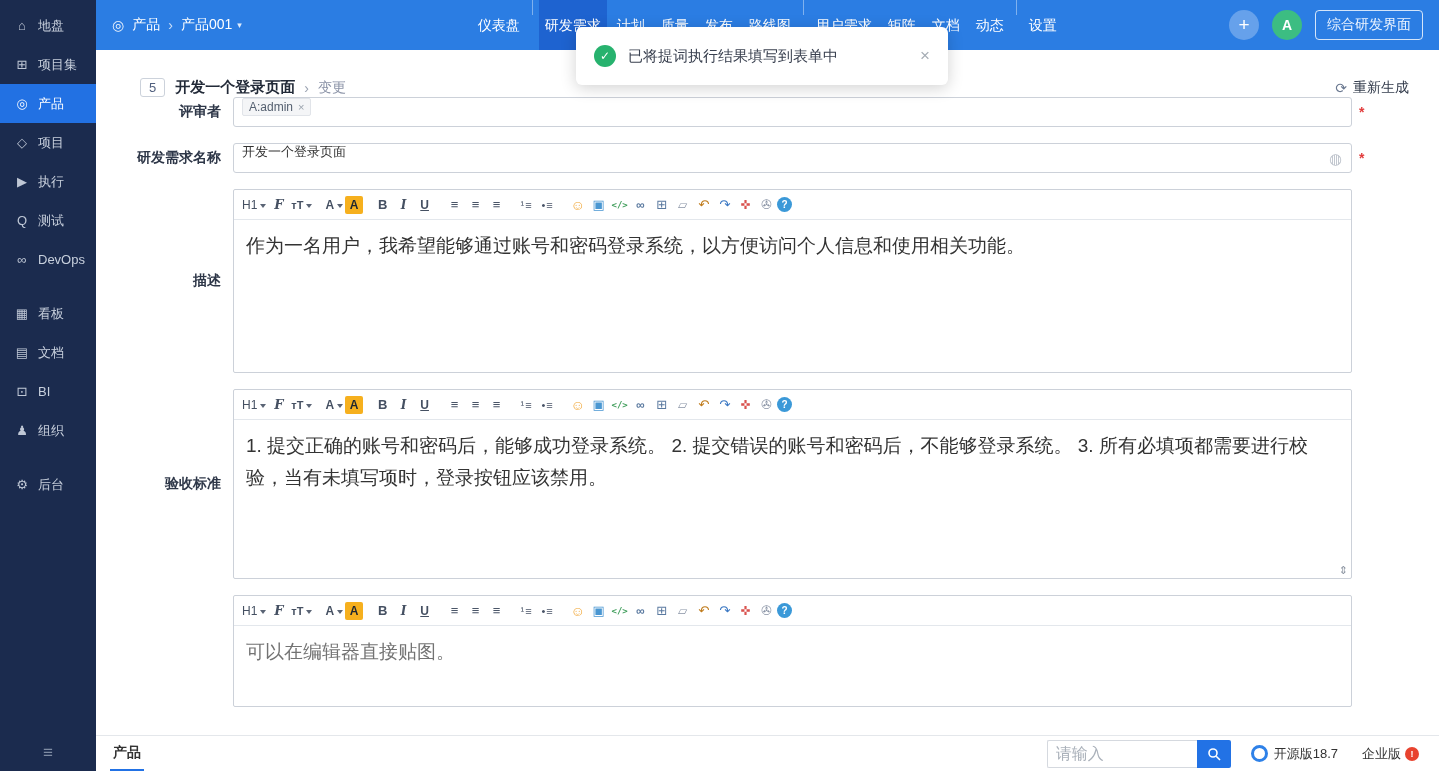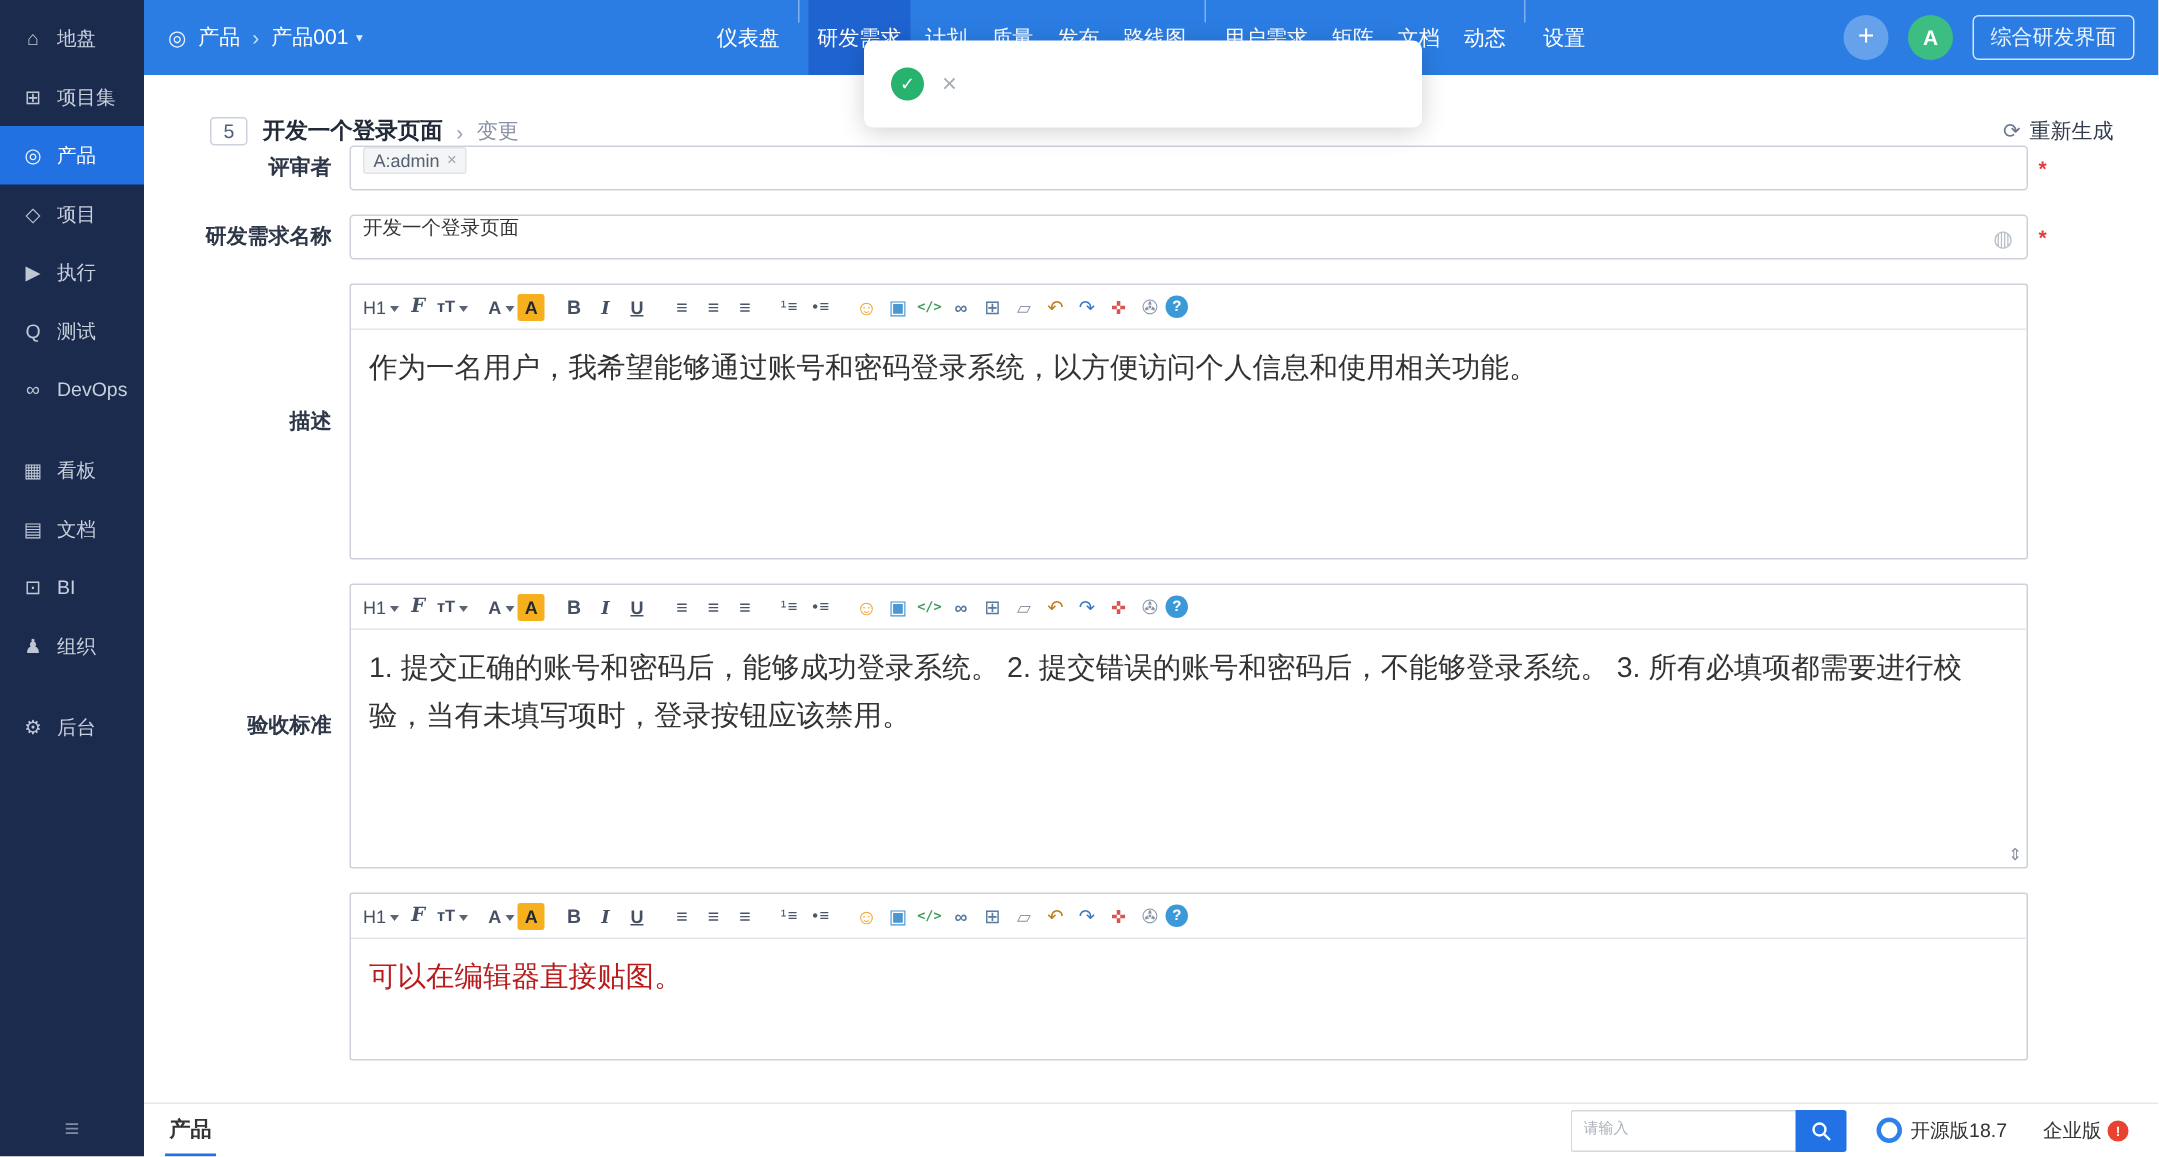--- a/index.html
+++ b/index.html
@@ -77,30 +77,30 @@
 .table-icon{color:#5b7aa0;font-size:13px}
 .eraser-icon{color:#8a94a6;font-size:12px}
 .undo-icon{color:#c07c1d;font-size:13px}
 .redo-icon{color:#3b78c3;font-size:13px}
 .fullscreen-icon{color:#d9534f;font-size:12px}
 .attachment-icon{color:#8a94a6;font-size:13px}
 .help-icon{background:#3b99d8;color:#fff;min-width:15px;height:15px;border-radius:50%;font-size:10px;font-weight:bold;padding:0}
 .ed-body{padding:10px 12px;font-size:19px;color:#333;line-height:1.7;overflow:hidden}
 #desc-body{height:152px}
 #acc-body{height:158px}
-#extra-body{height:80px;color:#b91c1c}
+#extra-body{height:80px;color:#737373}
 .resize-icon{position:absolute;right:3px;bottom:0;cursor:ns-resize}
 .resize-icon::before{content:"⇕";color:#8a93a0;font-size:11px}
 .hint{margin-top:9px;font-size:13px;color:#19a186}
 
 
 .footer{position:absolute;left:96px;right:0;bottom:0;height:36px;background:#fff;border-top:1px solid #e4e7eb;display:flex;align-items:center;padding:0 20px 0 14px;z-index:15}
 .footer-tab{height:100%;display:flex;align-items:center;font-size:14px;font-weight:bold;color:#333;border-bottom:2px solid #2272e5;padding:0 3px;cursor:pointer}
 .footer-right{margin-left:auto;display:flex;align-items:center}
-.search-input{width:150px;height:28px;border:1px solid #d5d9df;border-right:none;border-radius:2px 0 0 2px;padding:0 8px;font-size:10px;font-family:Liberation Mono, monospace;outline:none;color:#333}
+.search-input{width:150px;height:28px;border:1px solid #d5d9df;border-right:none;border-radius:2px 0 0 2px;padding:0 8px;font-size:16px;font-family:Liberation Serif, serif;outline:none;color:#333}
 .search-input::placeholder{color:#aab1ba}
 .search-btn{width:34px;height:28px;background:#2272e5;border:none;border-radius:0 2px 2px 0;display:flex;align-items:center;justify-content:center;cursor:pointer}
 .zentao-logo{width:17px;height:17px;border:3px solid #2e81e8;border-radius:50%;margin-left:20px;flex:none}
 .version{font-size:13px;color:#333;margin-left:6px}
 .edition{font-size:13px;color:#333;margin-left:24px;cursor:pointer}
 .hot-badge{width:14px;height:14px;border-radius:50%;background:#e8432f;color:#fff;font-size:9px;font-weight:bold;display:flex;align-items:center;justify-content:center;margin-left:4px}
 .hot-badge::before{content:"!"}
 
 
 .toast{position:absolute;left:576px;top:27px;width:372px;height:58px;background:#fff;border-radius:6px;box-shadow:0 3px 16px rgba(0,0,0,.18);display:flex;align-items:center;gap:12px;padding:0 18px;z-index:60}
@@ -364,14 +364,15 @@
     </button>
     <span class="zentao-logo"></span>
     <span class="version">开源版18.7</span>
     <span class="edition">企业版</span>
     <span class="hot-badge"></span>
   </div>
 </footer>
 
 <div class="toast">
   <span class="toast-check">✓</span>
+  <span class="toast-msg">已将提词执行结果填写到表单中</span>
   <span class="toast-close">×</span>
 </div>
 
 </body></html>

